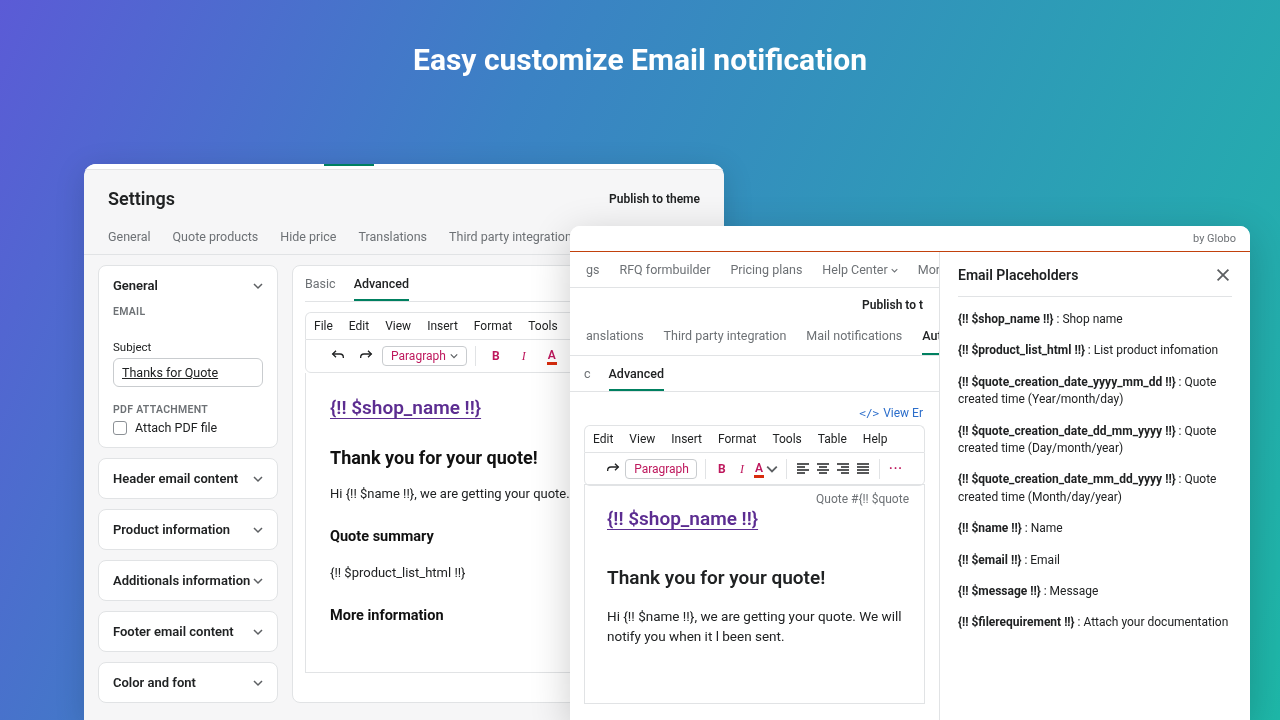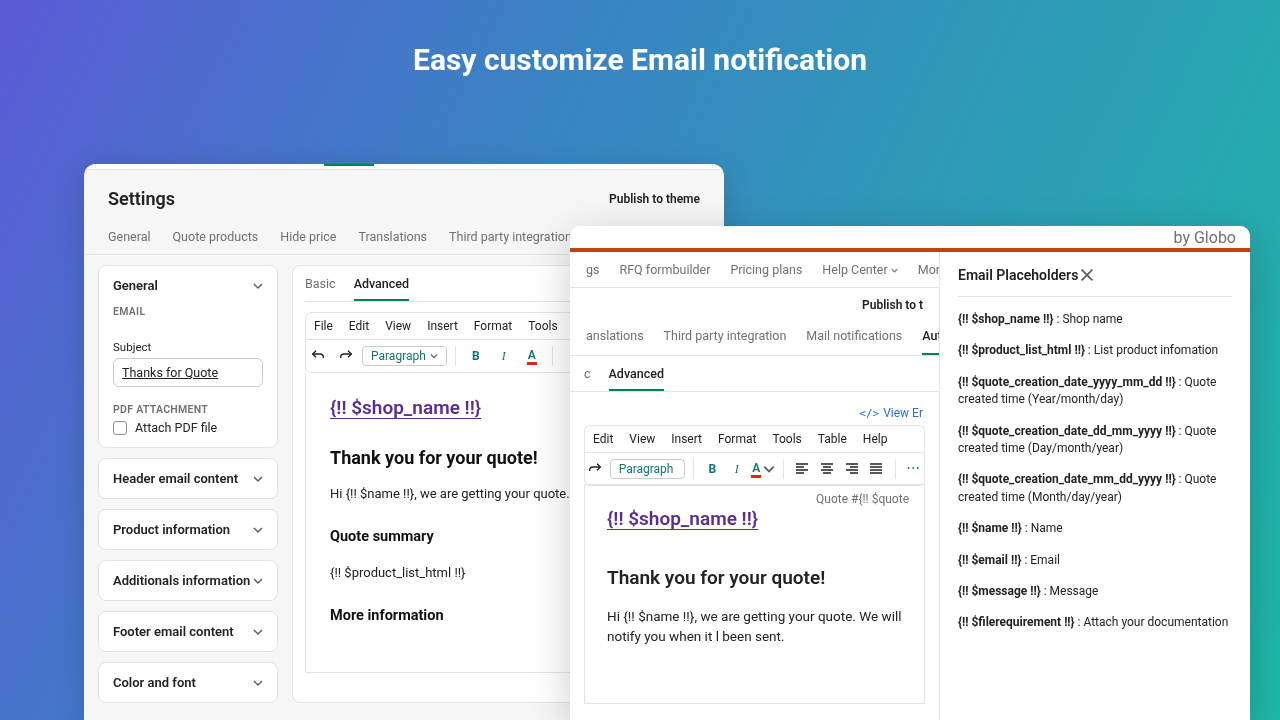--- a/index.html
+++ b/index.html
@@ -26,34 +26,34 @@
   .chk { display:flex; align-items:center; gap:8px; margin-top:4px; font-size:12.5px; color:#202223;}
   .chk .box { width:14px; height:14px; border:1.5px solid #8c9196; border-radius:3px; background:#fff; }
   .acc { display:flex; justify-content:space-between; align-items:center; }
   .chev { width:10px; height:10px; color:#5c5f62; }
   .chev svg { display:block; }
   .main { flex:1; background:#fff; border:1px solid #e1e3e5; border-radius:8px; padding:10px 12px; overflow:hidden;}
   .subtabs { display:flex; gap:18px; font-size:12.5px; color:#6d7175; border-bottom:1px solid #e1e3e5; margin-bottom:10px;}
   .subtabs span { padding-bottom:8px; }
   .subtabs .active { color:#202223; border-bottom:2px solid #008060; font-weight:500;}
   .menubar { display:flex; gap:16px; font-size:12px; color:#202223; padding:6px 8px; border:1px solid #e1e3e5; border-bottom:none; border-radius:6px 6px 0 0;}
-  .toolbar { display:flex; align-items:center; gap:4px; padding:4px 0; border:1px solid #e1e3e5; border-radius:0 0 6px 6px; font-size:12px; color:#0f766e; }
+  .toolbar { display:flex; align-items:center; gap:4px; padding:4px 20px; border:1px solid #e1e3e5; border-radius:0 0 6px 6px; font-size:12px; color:#be185d; }
   .toolbar .sel { display:flex; align-items:center; gap:4px; border:1px solid #c9cccf; border-radius:4px; padding:2px 8px; font-size:12px; min-width:72px; justify-content:space-between; }
   .tbtn { width:24px; height:24px; display:flex; align-items:center; justify-content:center; border-radius:4px; }
   .tbtn svg { width:16px; height:16px; }
   .div { width:1px; height:20px; background:#e1e3e5; margin:0 4px; }
   .editor { border:1px solid #e1e3e5; border-top:none; padding:20px 24px; font-size:13.5px; color:#202223; line-height:1.55; min-height:300px;}
   .shopvar { color:#5c2d91; font-size:19px; font-weight:600; text-decoration:underline; text-underline-offset:4px; margin-bottom:22px;}
   .editor h2 { font-size:18px; font-weight:700; margin-bottom:12px; color:#111;}
   .editor h3 { font-size:14.5px; font-weight:700; margin-top:22px; margin-bottom:14px; color:#111;}
   .editor p { margin-bottom:10px; color:#202223; font-size:13px;}
 
   
   .win-front { position: absolute; top: 226px; left: 570px; width: 680px; height: 494px; background:#fff; border-radius:10px 10px 0 0; box-shadow: 0 10px 40px rgba(0,0,0,.2); overflow:hidden; display:flex; flex-direction:column; }
-  .wf-top { display:flex; justify-content:flex-end; align-items:center; padding:4px 14px; font-size:16px; color:#6d7175; border-bottom:4px solid #c2410c; height:26px; background:#fff;}
+  .wf-top { display:flex; justify-content:flex-end; align-items:center; padding:4px 14px; font-size:11px; color:#6d7175; border-bottom:1px solid #c2410c; height:26px; background:#fff;}
   .wf-body { display:flex; flex:1; min-height:0;}
   .wf-left { flex:1; min-width:0; border-right:1px solid #e1e3e5; overflow:hidden; display:flex; flex-direction:column; }
   .wf-tabs { display:flex; gap:20px; padding:10px 16px 0; font-size:12.5px; color:#6d7175; border-bottom:1px solid #e1e3e5; }
   .wf-tabs span { padding-bottom:10px; white-space:nowrap; }
   .wf-pub { padding:10px 16px 4px; font-size:12px; font-weight:600; color:#202223; text-align:right;}
   .wf-tabs2 { display:flex; gap:20px; padding:12px 16px 0; font-size:12.5px; color:#6d7175; border-bottom:1px solid #e1e3e5; }
   .wf-tabs2 span { padding-bottom:10px; white-space:nowrap; }
   .wf-tabs2 .act { color:#202223; border-bottom:2px solid #008060; font-weight:500;}
   .wf-showlink { text-align:right; padding:10px 16px 4px; }
   .wf-showlink a { font-size:12px; color:#2c6ecb; text-decoration:none; }
@@ -61,21 +61,21 @@
   .wf-editorwrap { padding:0 14px 10px; flex:1; overflow:hidden;}
   .wf-editor { border:1px solid #e1e3e5; border-top:none; padding:20px 22px; font-size:13.5px; color:#202223; line-height:1.5; min-height:220px;}
   .wf-editor .shopvar { margin-bottom:30px; }
   .wf-qnum { font-size:12px; color:#6d7175; padding-right:16px;}
   .wf-edit-hdr { display:flex; justify-content:space-between; align-items:flex-end;}
   .editor-top-subtabs { display:flex; gap:18px; padding:0 14px; font-size:12.5px; color:#6d7175; border-bottom:1px solid #e1e3e5;}
   .editor-top-subtabs span { padding:10px 0 8px;}
   .editor-top-subtabs .active { color:#202223; border-bottom:2px solid #008060; font-weight:500;}
 
   .wf-right { width: 310px; padding: 14px 18px; overflow:auto; font-size:12.5px; color:#202223; }
-  .wf-right-hd { display:flex; align-items:center; padding-bottom:12px; border-bottom:1px solid #e1e3e5; margin-bottom:14px;}
+  .wf-right-hd { display:flex; justify-content:space-between; align-items:center; padding-bottom:12px; border-bottom:1px solid #e1e3e5; margin-bottom:14px;}
   .wf-right-hd h3 { font-size:14px; font-weight:600; color:#202223;}
   .close-x { width:18px; height:18px; cursor:pointer; }
   .close-x svg { width:18px; height:18px; stroke:#5c5f62; }
   .ph-item { font-size:12px; color:#202223; margin-bottom:14px; line-height:1.45;}
   .ph-item b { font-weight:700; }
 
   .align svg { width:14px; height:14px; }
 </style>
 </head>
 <body>

